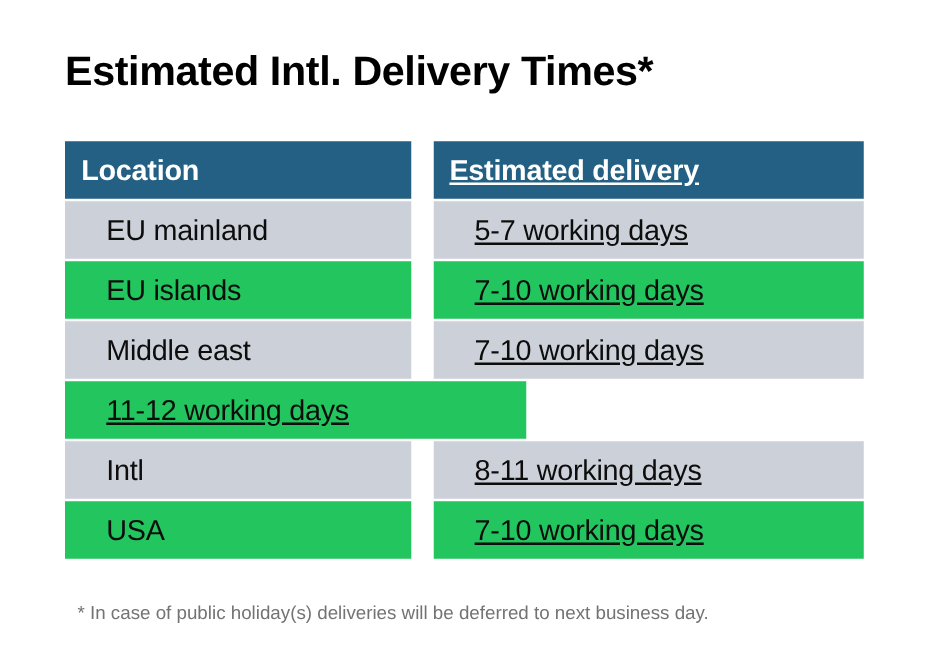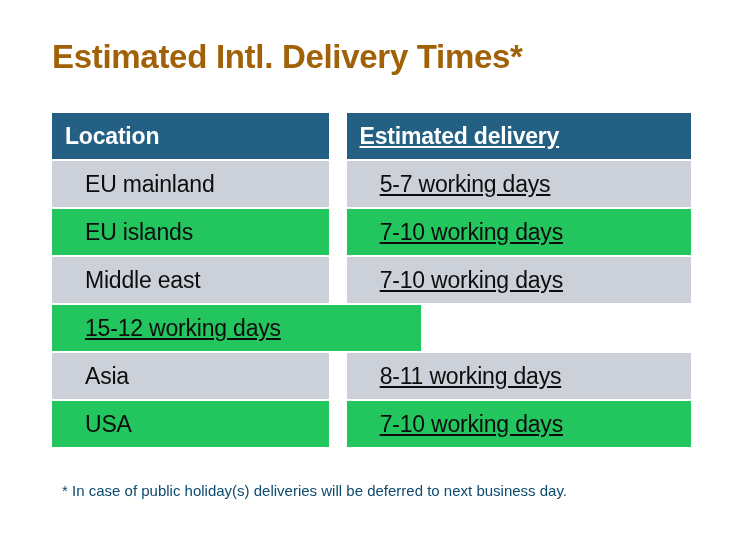--- a/index.html
+++ b/index.html
@@ -22,21 +22,21 @@
   }
 
   
   .page-title {
     position: absolute;
     left: 52px;
     top: 36px;
     font-size: 33px;
     font-weight: 700;
     letter-spacing: -0.3px;
-    color: #a16207;
+    color: #000000;
     line-height: 42px;
     white-space: nowrap;
   }
 
   
   .delivery-table {
     position: absolute;
     left: 52px;
     top: 113px;
     width: 639px;
@@ -96,21 +96,21 @@
     background: #22c55e;
   }
 
   
   .footnote {
     position: absolute;
     left: 62px;
     top: 481px;
     font-size: 15px;
     font-weight: 400;
-    color: #0c4a6e;
+    color: #737373;
     line-height: 20px;
     white-space: nowrap;
   }
 </style>
 </head>
 <body>
 
 <div id="page-root">
 
   <div class="page-title">Estimated Intl. Delivery Times*</div>
@@ -131,25 +131,25 @@
       <div class="cell cell-location">EU islands</div>
       <div class="cell cell-delivery">7-10 working days</div>
     </div>
 
     <div class="table-row body-row shade-dark">
       <div class="cell cell-location">Middle east</div>
       <div class="cell cell-delivery">7-10 working days</div>
     </div>
 
     <div class="table-row body-row shade-light">
-      <div class="cell cell-delivery">15-12 working days</div>
+      <div class="cell cell-delivery">11-12 working days</div>
     </div>
 
     <div class="table-row body-row shade-dark">
-      <div class="cell cell-location">Asia</div>
+      <div class="cell cell-location">Intl</div>
       <div class="cell cell-delivery">8-11 working days</div>
     </div>
 
     <div class="table-row body-row shade-light">
       <div class="cell cell-location">USA</div>
       <div class="cell cell-delivery">7-10 working days</div>
     </div>
 
   </div>
 

